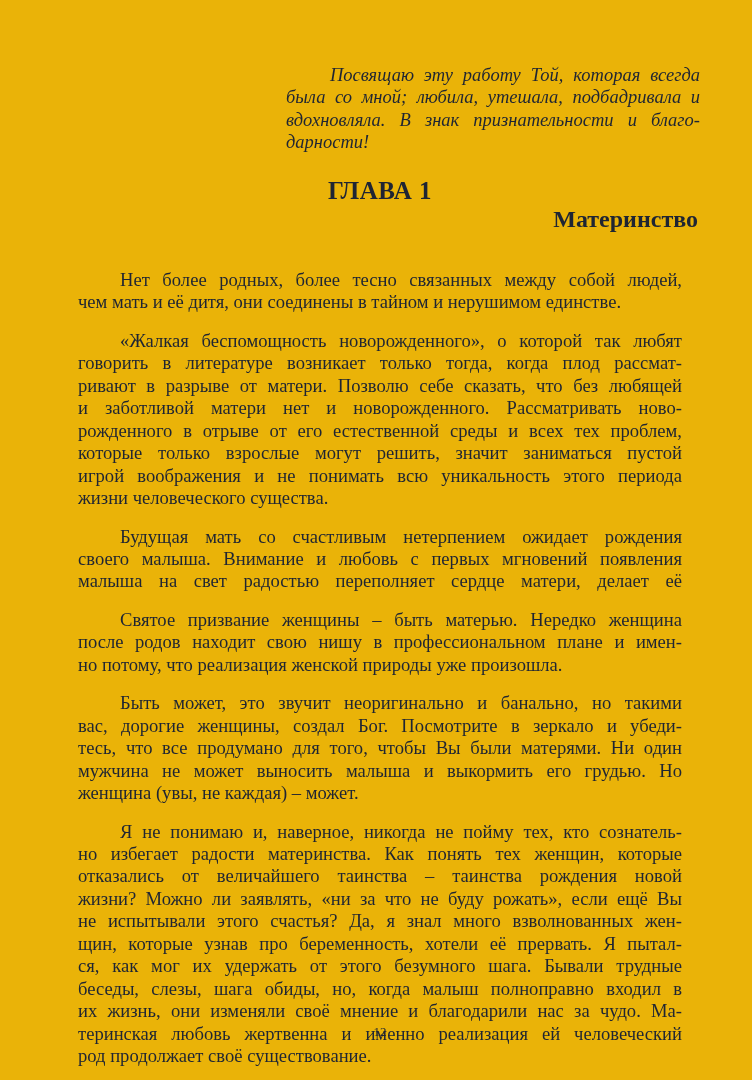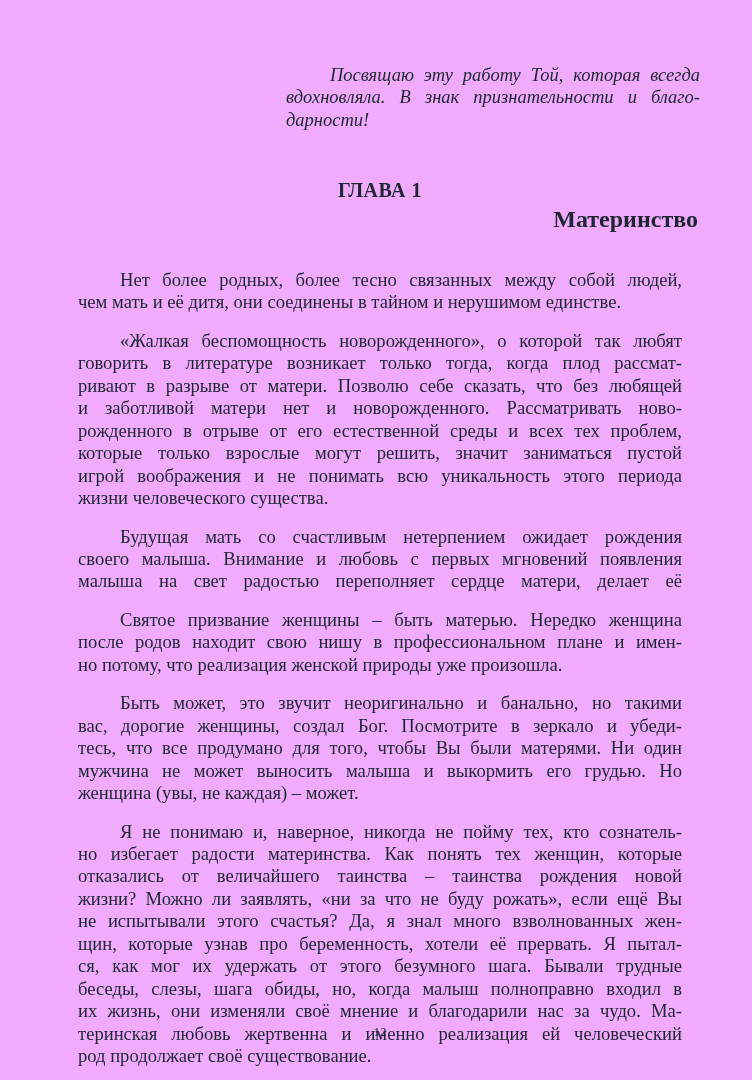--- a/index.html
+++ b/index.html
@@ -9,21 +9,21 @@
   body {
     width: 752px;
     height: 1080px;
     background: #f6f6f3;
     overflow: hidden;
   }
   .page {
     position: relative;
     width: 752px;
     height: 1080px;
-    background: #f0abfc;
+    background: #eab308;
     color: #1f2533;
     font-family: "Liberation Serif", "DejaVu Serif", serif;
   }
   
   .ln {
     text-align: justify;
     text-align-last: justify;
     -moz-text-align-last: justify;
   }
   .ln.last {
@@ -44,21 +44,21 @@
   }
   .dedication .ln.first { text-indent: 44px; }
   .chapter {
     position: absolute;
     left: 62px;
     top: 176px;
     width: 636px;
     margin: 0;
     text-align: center;
     font-weight: bold;
-    font-size: 20px;
+    font-size: 25px;
     line-height: 29px;
     letter-spacing: 0.5px;
   }
   .chapter-title {
     position: absolute;
     left: 62px;
     top: 205px;
     width: 636px;
     margin: 0;
     text-align: right;
@@ -87,20 +87,21 @@
     font-size: 13px;
   }
 </style>
 </head>
 <body>
 
 <div class="page">
 
   <div class="dedication">
     <div class="ln first">Посвящаю эту работу Той, которая всегда</div>
+    <div class="ln">была со мной; любила, утешала, подбадривала и</div>
     <div class="ln">вдохновляла. В знак признательности и благо-</div>
     <div class="ln last">дарности!</div>
   </div>
 
   <h1 class="chapter">ГЛАВА 1</h1>
   <h2 class="chapter-title">Материнство</h2>
 
   <div class="body-text">
 
     <div class="para">

